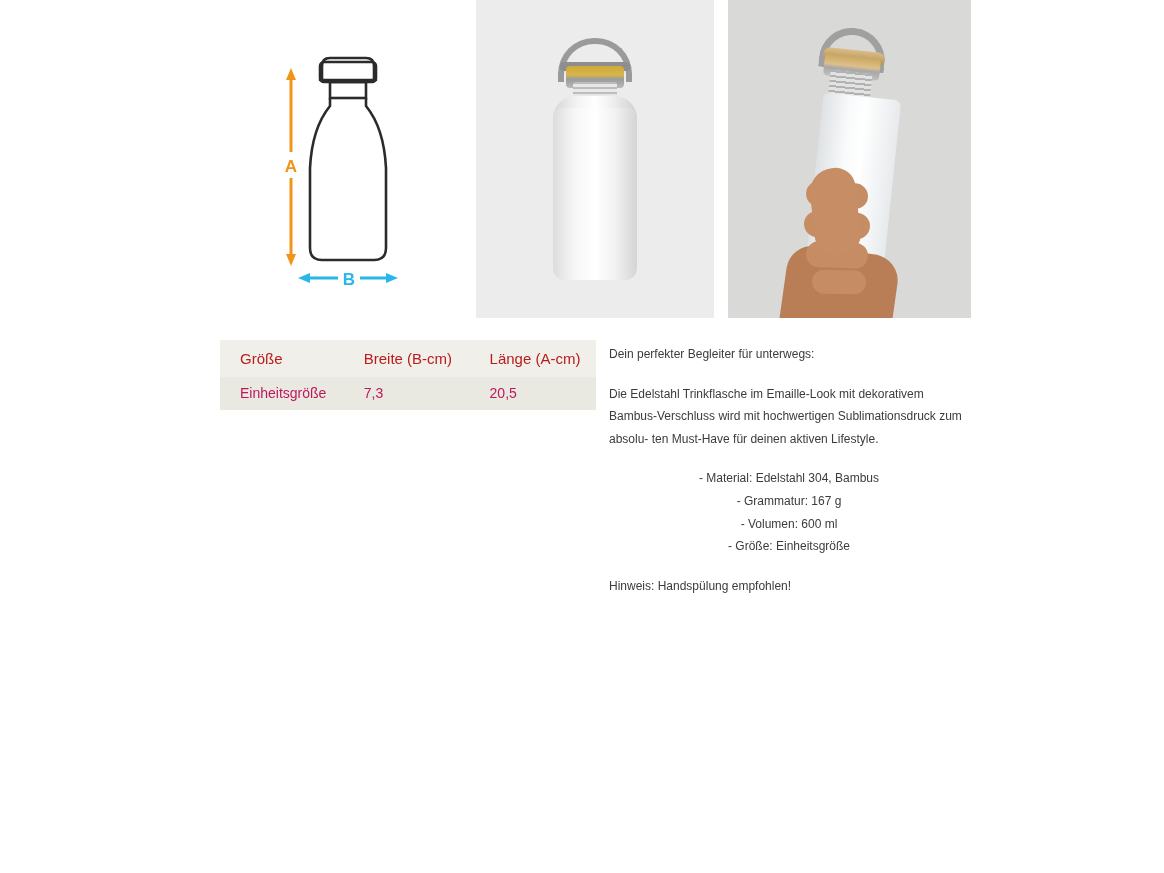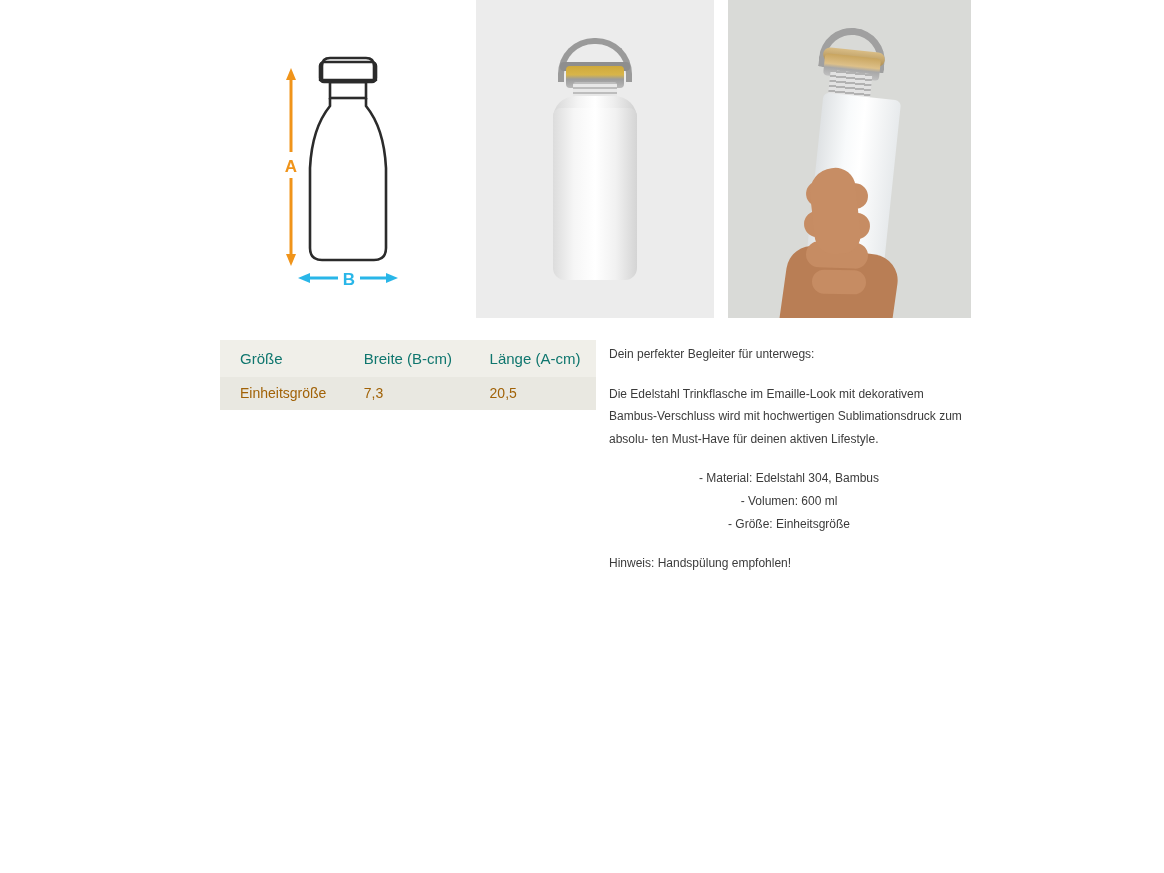--- a/index.html
+++ b/index.html
@@ -201,29 +201,29 @@
   .size-table {
     position: absolute;
     left: 220px;
     top: 340px;
     width: 376px;
     border-collapse: collapse;
     font-size: 15px;
   }
   .size-table th {
     background: #f0efe9;
-    color: #0f766e;
+    color: #b91c1c;
     font-weight: normal;
     text-align: left;
     padding: 10px 12px 10px 20px;
     font-size: 15px;
   }
   .size-table td {
     background: #e9e8e1;
-    color: #a16207;
+    color: #be185d;
     padding: 8px 12px 9px 20px;
     font-size: 14px;
   }
   .col-2 { padding-left: 22px !important; }
   .col-3 { padding-left: 22px !important; }
 
   
   .desc {
     position: absolute;
     left: 609px;
@@ -310,20 +310,21 @@
         <td class="col-3">20,5</td>
       </tr>
     </tbody>
   </table>
 
   <div class="desc">
     <p>Dein perfekter Begleiter für unterwegs:</p>
     <p>Die Edelstahl Trinkflasche im Emaille-Look mit dekorativem Bambus-Verschluss wird mit hochwertigen Sublimationsdruck zum absolu- ten Must-Have für deinen aktiven Lifestyle.</p>
     <ul>
       <li>- Material: Edelstahl 304, Bambus</li>
+      <li>- Grammatur: 167 g</li>
       <li>- Volumen: 600 ml</li>
       <li>- Größe: Einheitsgröße</li>
     </ul>
     <div class="spacer"></div>
     <p class="tight">Hinweis: Handspülung empfohlen!</p>
   </div>
 
 </div>
 
 </body></html>

